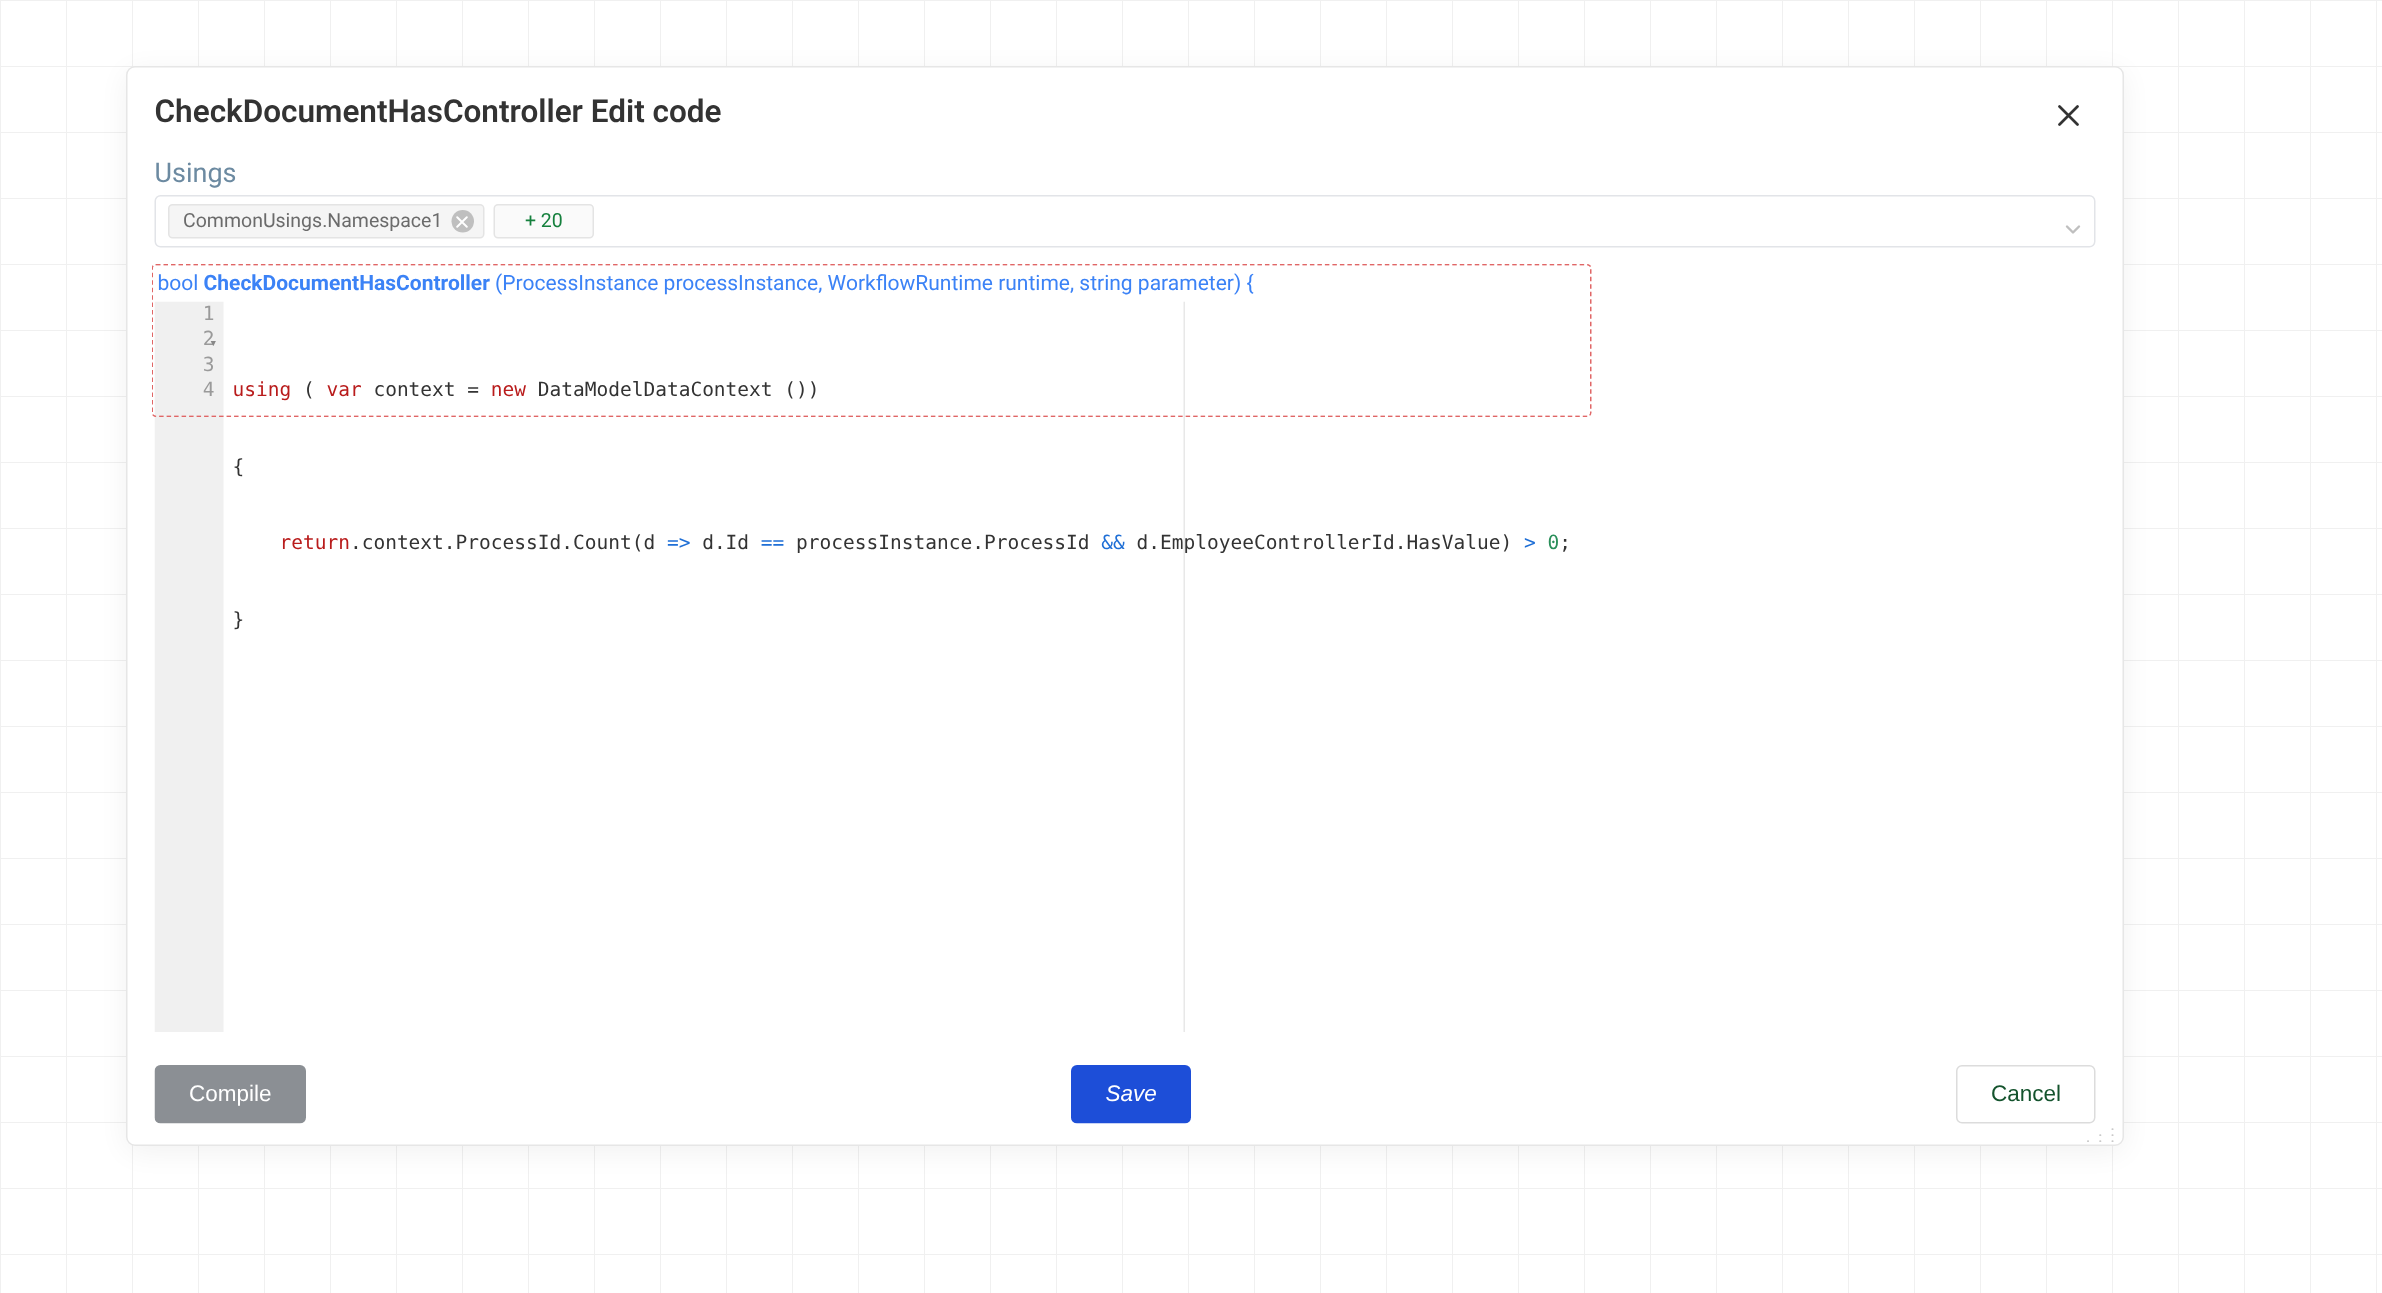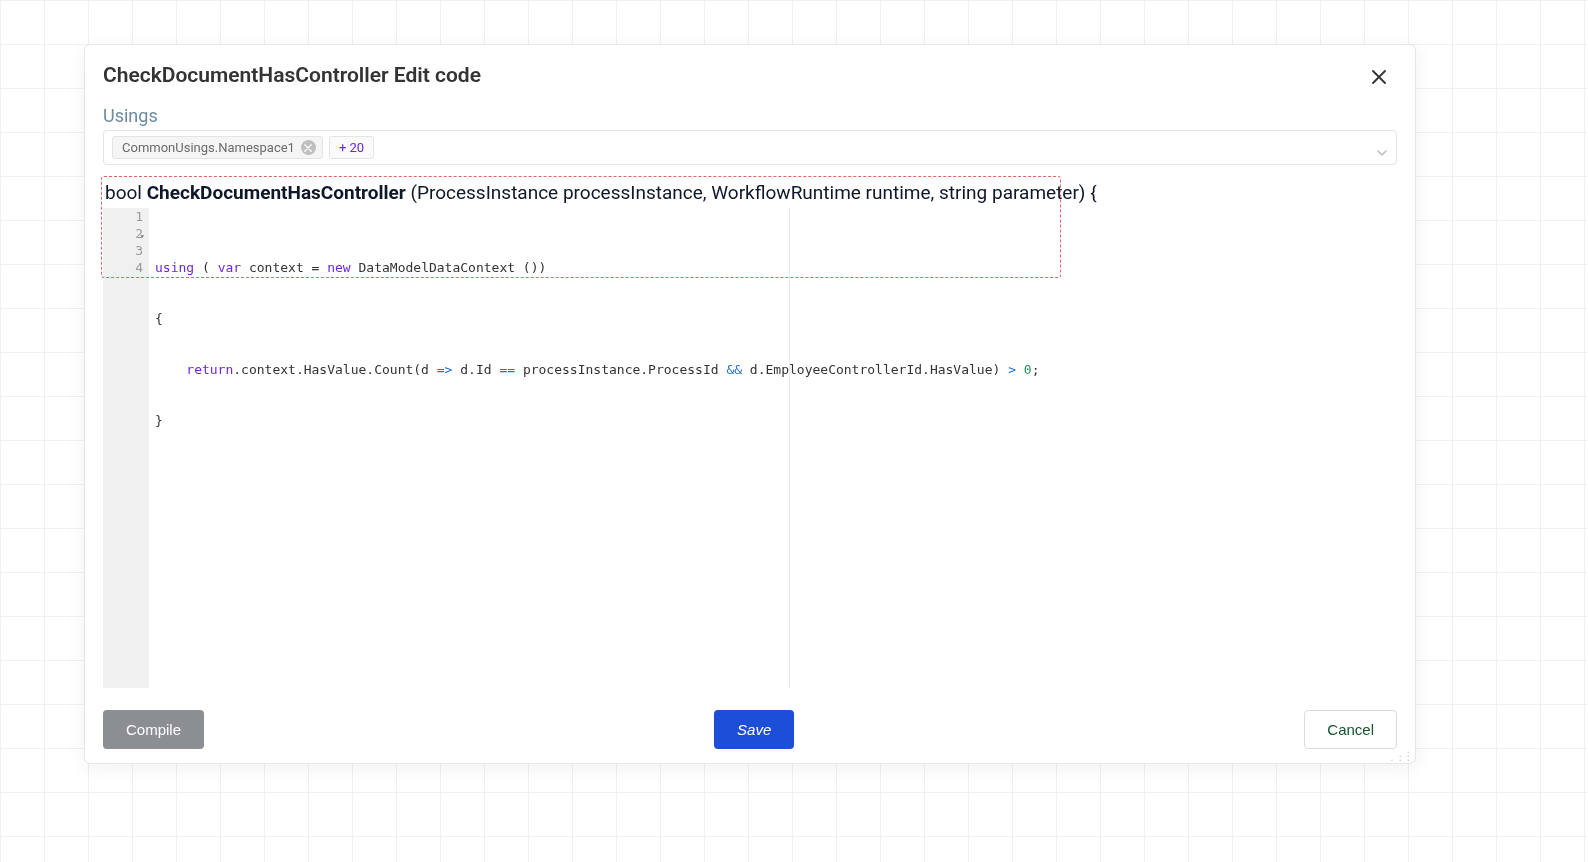--- a/index.html
+++ b/index.html
@@ -90,23 +90,23 @@
     font-size: 10px;
     cursor: pointer;
     line-height: 1;
   }
   .tag-plus {
     display: inline-flex;
     align-items: center;
     background: #fafafa;
     border: 1px solid #e4e4e4;
     border-radius: 3px;
-    padding: 3px 9px;
+    padding: 3px 20px;
     font-size: 13px;
-    color: #6d28d9;
+    color: #15803d;
   }
   .usings-expand {
     margin-left: auto;
     color: #bfbfbf;
     display: inline-flex;
     align-items: center;
     cursor: pointer;
   }
   .usings-expand svg { width: 12px; height: 12px; }
   .editor-wrap {
@@ -121,22 +121,22 @@
     left: -2px;
     top: -5px;
     width: 960px;
     height: 102px;
     border: 1.6px dashed #e06666;
     border-radius: 3px;
     pointer-events: none;
     z-index: 5;
   }
   .signature-line {
-    font-size: 19px;
-    color: #0f172a;
+    font-size: 14px;
+    color: #3b82f6;
     padding: 0 0 4px 2px;
   }
   .signature-line .fn { font-weight: 700; }
   .code-area {
     position: relative;
     flex: 1;
     display: flex;
     border: none;
     background: #fff;
     font-family: Menlo, Consolas, "DejaVu Sans Mono", monospace;
@@ -173,21 +173,21 @@
     height: 17px;
     background: #f2f2f2;
     z-index: -1;
   }
   .editor-vrule {
     position: absolute;
     top: 0; bottom: 0;
     border-left: 1px solid #e8e8e8;
     z-index: 0;
   }
-  .kw { color: #6d28d9; }
+  .kw { color: #b91c1c; }
   .num { color: #2a8f5a; }
   .op { color: #1f6fd6; }
   .footer {
     display: flex;
     justify-content: space-between;
     gap: 12px;
     padding: 22px 18px 14px 18px;
     position: relative;
   }
   .btn {
@@ -258,21 +258,21 @@
       <div class="gutter">
         <div class="gl">1</div>
         <div class="gl"><span>2</span><span class="fold">▾</span></div>
         <div class="gl">3</div>
         <div class="gl">4</div>
       </div>
       <div class="code-lines">
         <div class="active-line-bg" style="top:51px"></div>
         <div class="cl"><span class="kw">using</span><span> ( </span><span class="kw">var</span><span> context = </span><span class="kw">new</span><span> DataModelDataContext ())</span></div>
         <div class="cl">{</div>
-        <div class="cl"><span>    </span><span class="kw">return</span><span>.context.HasValue.Count(d </span><span class="op">=&gt;</span><span> d.Id </span><span class="op">==</span><span> processInstance.ProcessId </span><span class="op">&amp;&amp;</span><span> d.EmployeeControllerId.HasValue) </span><span class="op">&gt;</span><span> </span><span class="num">0</span><span>;</span></div>
+        <div class="cl"><span>    </span><span class="kw">return</span><span>.context.ProcessId.Count(d </span><span class="op">=&gt;</span><span> d.Id </span><span class="op">==</span><span> processInstance.ProcessId </span><span class="op">&amp;&amp;</span><span> d.EmployeeControllerId.HasValue) </span><span class="op">&gt;</span><span> </span><span class="num">0</span><span>;</span></div>
         <div class="cl">}</div>
       </div>
     </div>
   </div>
 
   <div class="footer">
     <button class="btn btn-compile">Compile</button>
     <button class="btn btn-save">Save</button>
     <button class="btn btn-cancel">Cancel</button>
     <div class="resize-grip">.<br>. .<br>. . .</div>

